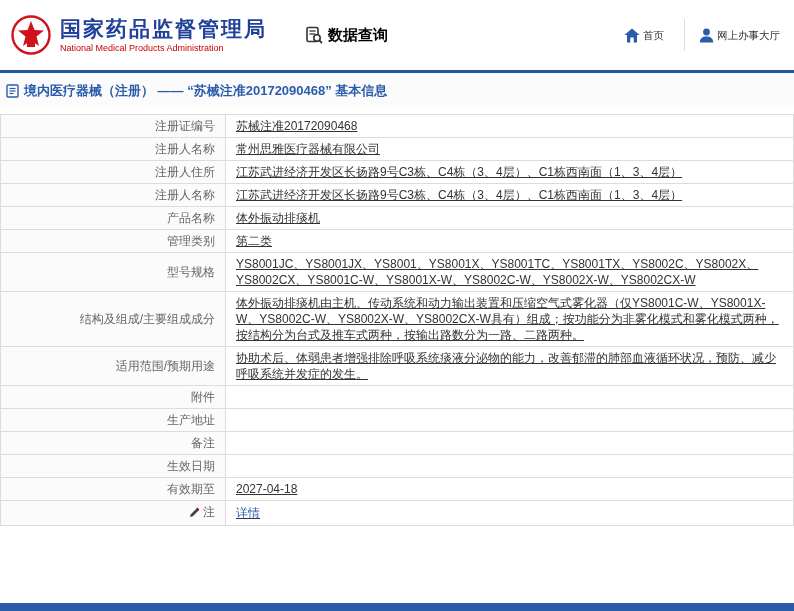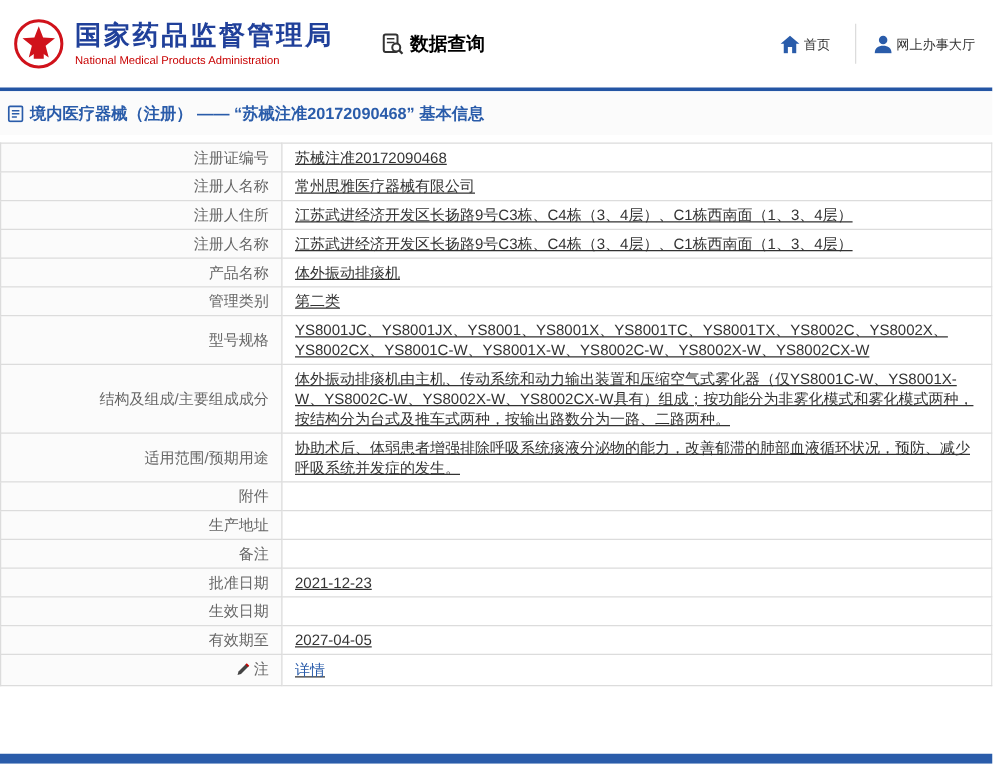--- a/index.html
+++ b/index.html
@@ -231,30 +231,26 @@
     </tr>
     <tr>
       <td class="label">生产地址</td>
       <td class="value"></td>
     </tr>
     <tr>
       <td class="label">备注</td>
       <td class="value"></td>
     </tr>
     <tr>
-      <td class="label">批准日期</td>
-      <td class="value">2021-12-23</td>
-    </tr>
-    <tr>
       <td class="label">生效日期</td>
       <td class="value"></td>
     </tr>
     <tr>
       <td class="label">有效期至</td>
-      <td class="value">2027-04-05</td>
+      <td class="value">2027-04-18</td>
     </tr>
     <tr>
       <td class="label">
         <span class="note-label-inner">
           <svg class="icon-svg" width="11" height="11" viewBox="0 0 11 11">
             <path d="M1 10 L1.8 7.2 L7.8 1.2 L9.8 3.2 L3.8 9.2 Z" fill="#444"></path>
             <path d="M8.4 0.6 L10.4 2.6 L9.4 3.6 L7.4 1.6 Z" fill="#c80000"></path>
           </svg>
           <span>注</span>
         </span>

